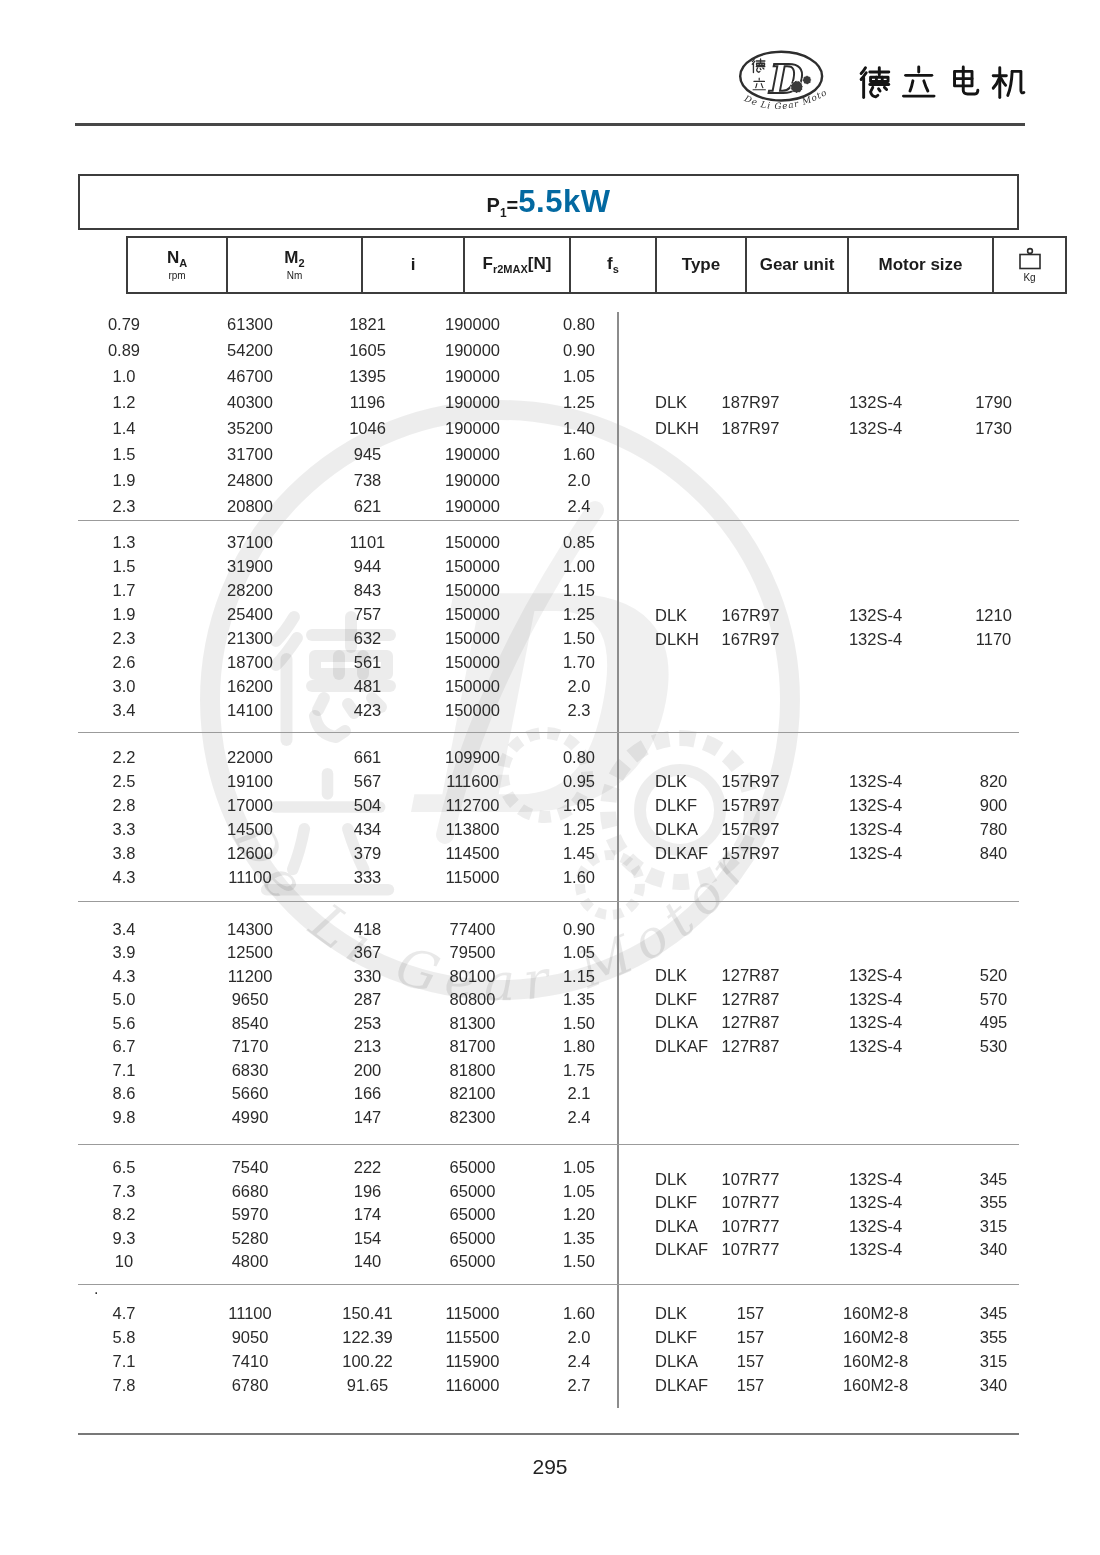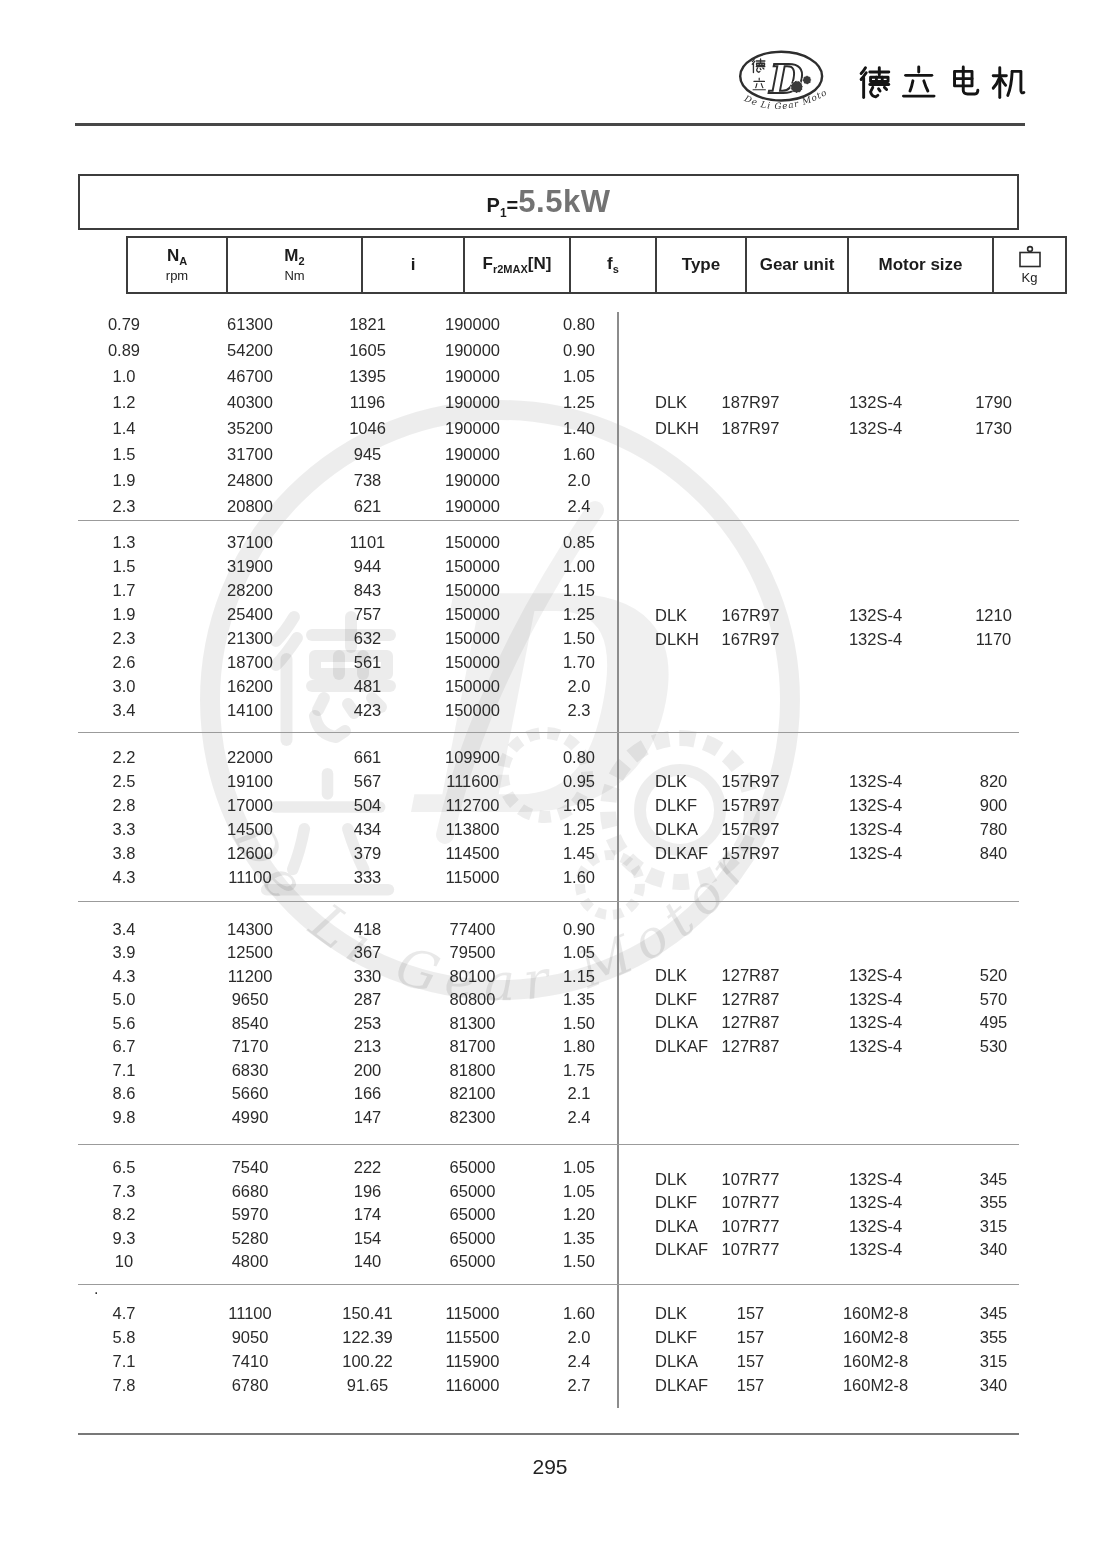--- a/index.html
+++ b/index.html
@@ -17,32 +17,32 @@
   .lg-cap{font-family:"DejaVu Serif",serif;font-style:italic;font-size:9px;fill:#2e2e2e;letter-spacing:1px;}
   .brand-chars{width:170px;height:60px;margin-left:10px;color:#141414;}
 
   .top-rule{position:absolute;left:75px;top:123px;width:950px;height:3px;background:#474747;}
 
   
   .title-box{position:absolute;left:78px;top:174px;width:941px;height:56px;border:2px solid #3c3c3c;
              box-sizing:border-box;display:flex;align-items:center;justify-content:center;}
   .t-small{font-size:20px;font-weight:bold;color:#1c1c1c;margin-top:48px;}
   .t-small sub{font-size:12px;}
-  .t-big{font-size:31px;font-weight:bold;color:#737373;letter-spacing:.5px;}
+  .t-big{font-size:31px;font-weight:bold;color:#0369a1;letter-spacing:.5px;}
 
   .header-box{position:absolute;left:78px;top:236px;width:941px;height:58px;border:2px solid #3c3c3c;
               box-sizing:border-box;display:flex;margin-left:48px;}
   .hc{border-right:2px solid #3c3c3c;box-sizing:border-box;display:flex;flex-direction:column;
       align-items:center;justify-content:center;}
   .hc:last-child{border-right:none;}
   .hc1{width:100px}.hc2{width:135px}.hc3{width:102px}.hc4{width:106px}.hc5{width:86px}
   .hc6{width:90px}.hc7{width:102px}.hc8{width:145px}.hc9{flex:1}
   .hmain{font-size:17px;font-weight:bold;color:#1c1c1c;line-height:1.1;}
   .hmain sub{font-size:11px;}
-  .hunit{font-size:13px;color:#1c1c1c;}
+  .hunit{font-size:10px;color:#1c1c1c;}
   .kg-icon{display:block;margin:0 auto 1px auto;}
   .kg-icon .ln{fill:none;stroke:#2c2c2c;stroke-width:1.6;}
 
   
   .data-area{position:absolute;left:78px;top:300px;width:941px;height:1133px;
              border-bottom:2px solid #787878;box-sizing:content-box;}
   .vdivider{position:absolute;left:539px;top:12px;width:2px;height:1096px;background:#8c8c8c;}
   .block{position:relative;display:flex;flex-direction:column;justify-content:center;
          box-sizing:border-box;border-bottom:1px solid #9b9b9b;}
   .b1{height:221px;justify-content:flex-start;padding-top:11px;}

